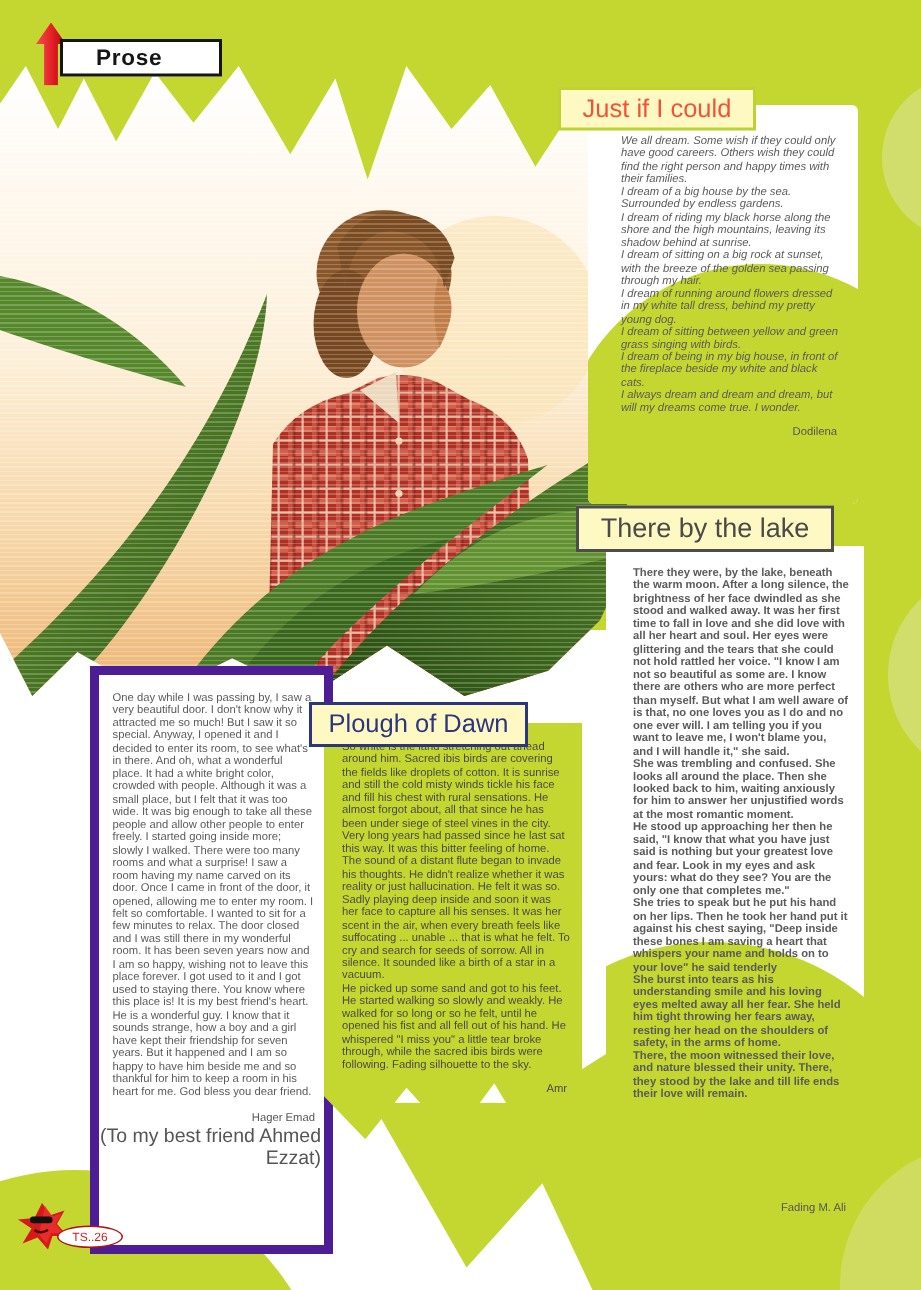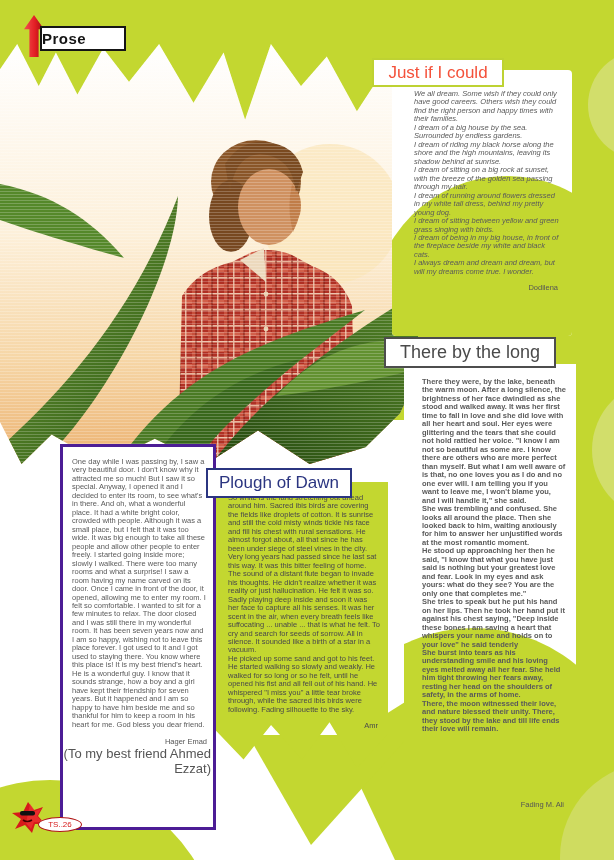--- a/index.html
+++ b/index.html
@@ -33,21 +33,21 @@
   .t1{left:230px; top:735px; width:180px; height:110px; clip-path:polygon(10% 0,100% 0,45% 100%);}
   
   .up-arrow{
     left:24px; top:15px; width:20px; height:42px;
     background:linear-gradient(90deg,#f25050,#e31e24 55%,#9c0a10);
     clip-path:polygon(50% 0,100% 34%,73% 34%,73% 100%,27% 100%,27% 34%,0 34%);
   }
   .prose-box{
     left:40px; top:26px; width:82px; height:21px;
     background:#fff; border:2px solid #151515;
-    display:flex; align-items:center; padding-left:0;
+    display:flex; align-items:center; padding-left:22px;
     font-size:15px; font-weight:bold; color:#151515; letter-spacing:.5px;
   }
   
   .panel{background:#fff; overflow:hidden;}
   .panel .curve{position:absolute; border-radius:50%; background:#c3d730;}
   .body-text{
     position:relative; z-index:1;
     font-size:7.5px; line-height:1.13; color:#5a5a5a;
     white-space:pre-line;
   }
@@ -56,33 +56,33 @@
     font-size:7.5px; color:#555; text-align:right; margin-top:7px;
   }
   .p-just{left:392px; top:70px; width:180px; height:266px; border-radius:4px;}
   .p-just .body-text{padding:20px 12px 0 22px;font-style:italic;}
   .p-just .curve{right:-70px; bottom:-110px; width:270px; height:270px;}
   .p-just .author{padding-right:14px;}
   .p-lake{left:404px; top:364px; width:172px; height:424px;font-weight:bold;}
   .p-lake .body-text{padding:14px 10px 0 18px;}
   .p-lake .curve{left:-90px; bottom:-160px; width:320px; height:320px;}
   .lake-author{left:460px; top:800px; width:104px; font-size:7.5px; color:#555; text-align:right;}
-  .p-room{left:60px; top:444px; width:150px; height:380px; border:3px solid #4c1d95;}
+  .p-room{left:60px; top:444px; width:150px; height:380px; border:6px solid #4c1d95;}
   .p-room .body-text{padding:11px 7px 0 9px;}
   .p-room .author{padding-right:6px; margin-top:8px;}
   .p-room .dedication{font-size:13px; color:#555; text-align:right; padding-right:2px;}
   .p-plough{
     left:216px; top:482px; width:172px; height:286px; background:#c3d730;
     clip-path:polygon(0 0,100% 0,100% 88%,82% 100%,66% 84%,50% 97%,32% 85%,16% 97%,0 87%);
   }
   .p-plough .body-text{padding:12px 8px 0 12px; color:#4a4a4a;}
   .p-plough .author{padding-right:10px; color:#4a4a4a;}
   
   .title-box{
-    background:#ffffff; display:flex; align-items:center; justify-content:center;
+    background:#fef9c3; display:flex; align-items:center; justify-content:center;
     font-weight:normal;
   }
   .tb-just{left:372px; top:58px; width:128px; height:25px; border:2px solid #bed232; color:#f4513a; font-size:17px;}
   .tb-lake{left:384px; top:337px; width:168px; height:27px; border:2px solid #4d4d4d; color:#4a4a4a; font-size:18px;}
   .tb-room{left:34px; top:420px; width:124px; height:24px; border:2px solid #bed232; color:#e83a5a; font-size:17px;}
   .tb-plough{left:206px; top:468px; width:142px; height:26px; border:2px solid #2b3580; color:#2b3580; font-size:17px;}
   
   .mascot{left:12px; top:800px; width:80px; height:44px;}
   .badge{
     position:absolute; left:26px; top:17px; width:42px; height:13px;
@@ -192,21 +192,21 @@
   </div>
 
   <div class="abs panel p-plough">
     <div class="body-text">So white is the land stretching out ahead around him. Sacred ibis birds are covering the fields like droplets of cotton. It is sunrise and still the cold misty winds tickle his face and fill his chest with rural sensations. He almost forgot about, all that since he has been under siege of steel vines in the city. Very long years had passed since he last sat this way. It was this bitter feeling of home.
 The sound of a distant flute began to invade his thoughts. He didn't realize whether it was reality or just hallucination. He felt it was so. Sadly playing deep inside and soon it was her face to capture all his senses. It was her scent in the air, when every breath feels like suffocating ... unable ... that is what he felt. To cry and search for seeds of sorrow. All in silence. It sounded like a birth of a star in a vacuum.
 He picked up some sand and got to his feet. He started walking so slowly and weakly. He walked for so long or so he felt, until he opened his fist and all fell out of his hand. He whispered "I miss you" a little tear broke through, while the sacred ibis birds were following. Fading silhouette to the sky.</div>
     <div class="author">Amr</div>
   </div>
 
   <div class="abs title-box tb-just">Just if I could</div>
-  <div class="abs title-box tb-lake">There by the long</div>
+  <div class="abs title-box tb-lake">There by the lake</div>
   <div class="abs title-box tb-plough">Plough of Dawn</div>
 
   <div class="abs up-arrow"></div>
   <div class="abs prose-box">
     <span>Prose</span>
   </div>
 
   <div class="abs mascot">
     <svg width="80" height="44" viewBox="0 0 80 44">
       <polygon points="16,2 22,10 31,7 26,16 33,24 23,24 20,33 13,25 3,29 9,19 0,13 11,12" fill="#d61a1a"></polygon>

